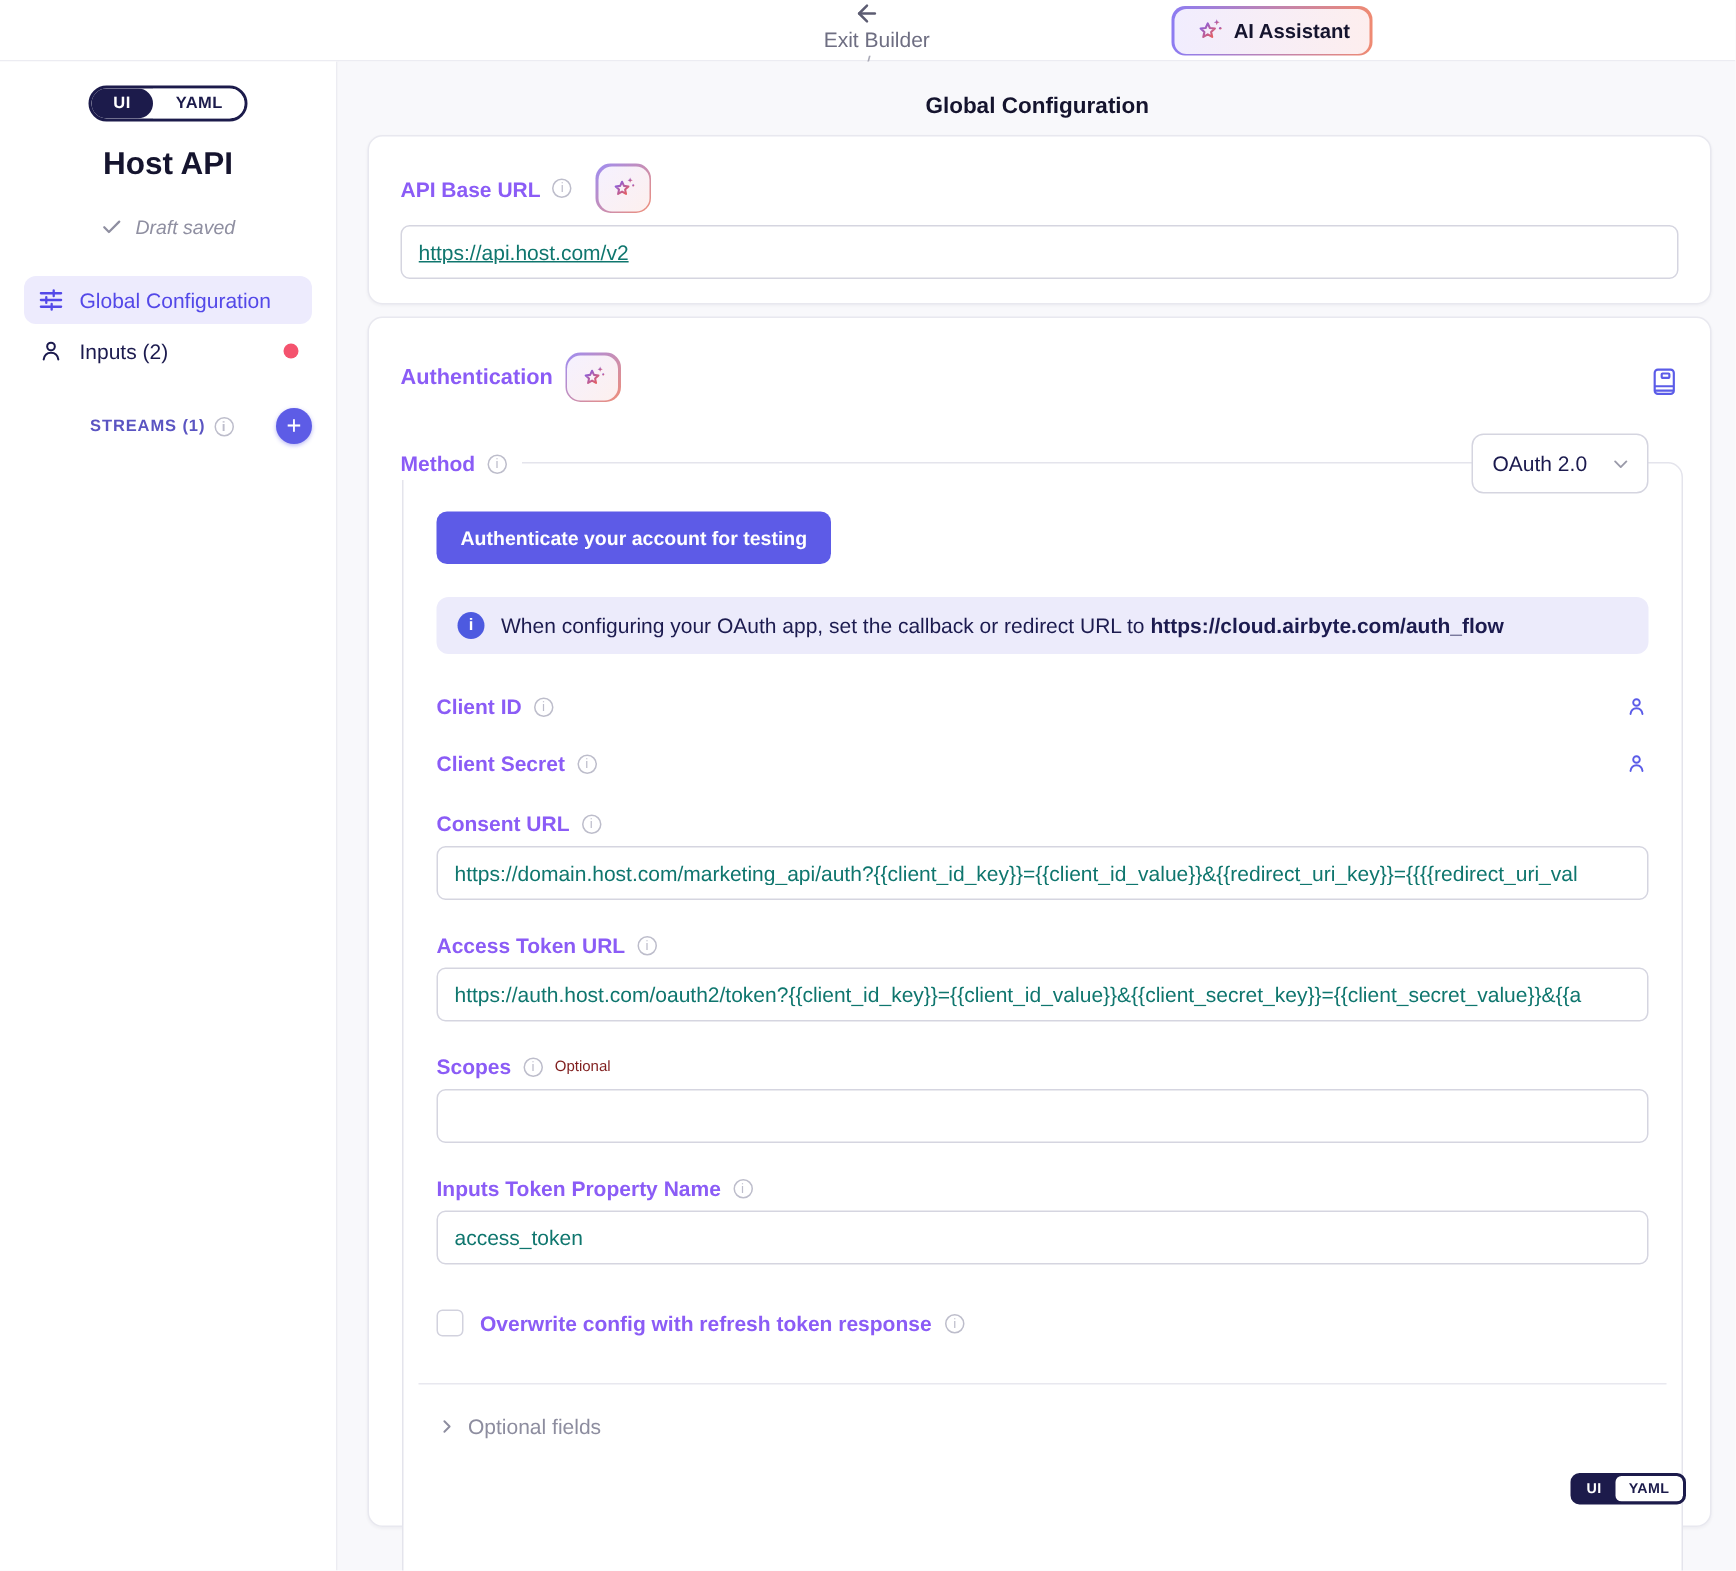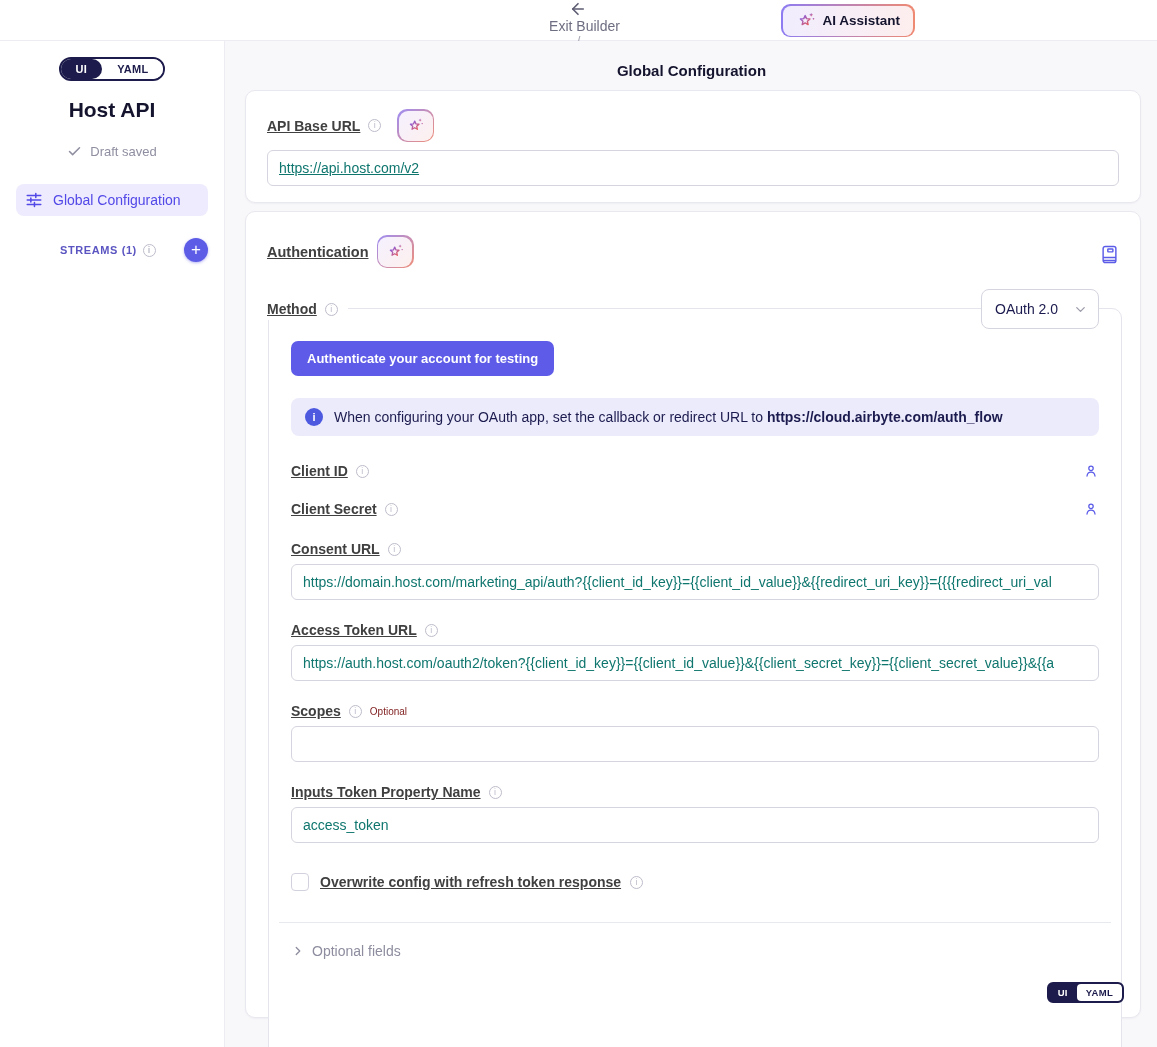--- a/index.html
+++ b/index.html
@@ -25,42 +25,42 @@
 
   
   .sidebar { position:absolute; left:0; top:41px; width:225px; height:1006px; background:#fff;
     border-right:1px solid #ececf2; padding-top:16px; }
   .toggle { display:inline-flex; border:2px solid #1c1b4b; border-radius:15px; overflow:hidden; background:#fff; cursor:pointer; }
   .toggle .seg { font-size:11px; font-weight:700; padding:4px 15px; letter-spacing:.3px; }
   .toggle .seg.on { background:#1c1b4b; color:#fff; border-radius:0 12px 12px 0px; }
   .toggle .seg.off { color:#1c1b4b; background:#fff; }
   .toggle-row { display:flex; justify-content:center; }
   .sb-title { text-align:center; font-size:21px; font-weight:700; margin-top:17px; color:#15142e; }
-  .draft-row { display:flex; justify-content:center; align-items:center; gap:8px; margin-top:22px; color:#8f8fa1; font-size:13px; }
+  .draft-row { display:flex; justify-content:center; align-items:center; gap:8px; margin-top:22px; color:#8f8fa1; font-size:13px;font-style:italic; }
   .sb-nav { margin-top:25px; }
   .sb-item { display:flex; align-items:center; gap:10px; height:32px; margin:2px 16px; padding:0 9px; border-radius:8px; font-size:14px; color:#1b1a4e; cursor:pointer; }
   .sb-item.selected { background:#edebfd; color:#5348e8; font-weight:500; }
   .dot { width:10px; height:10px; border-radius:50%; margin-left:auto; }
   .dot.red { background:#f4536e; }
   .dot.yellow { background:#f2c319; }
   .streams-row { display:flex; align-items:center; margin:22px 16px 0 16px; }
   .streams-label { font-size:11px; font-weight:700; letter-spacing:.6px; color:#5b55c2; display:flex; align-items:center; gap:6px;margin-left:44px; }
   .plus-btn { margin-left:auto; width:24px; height:24px; border-radius:50%; background:#5d5ce6; color:#fff;
     display:flex; align-items:center; justify-content:center; font-size:17px; font-weight:400; cursor:pointer; box-shadow:0 1px 3px rgba(93,92,230,.45); }
   .stream-item { display:flex; align-items:center; height:32px; margin:8px 16px 0 16px; padding:0 9px 0 0; font-size:14px; color:#1b1a4e; cursor:pointer; }
 
   
   .main { position:absolute; left:226px; top:41px; width:931px; height:1006px; background:#f8f8fb; }
   .main-heading { text-align:center; margin-top:21px; font-size:15px; font-weight:700; color:#15142e; }
   .card { position:absolute; left:19px; width:896px; background:#fff; border:1px solid #e8e8ef; border-radius:10px; box-shadow:0 1px 2px rgba(20,20,60,.04); }
   .card1 { top:49px; height:113px; padding:18px 21px; }
   .card2 { top:170px; height:807px; }
 
   .label-row { display:flex; align-items:center; gap:8px; }
-  .field-label { font-size:14px; font-weight:600; color:#404040;text-decoration:underline; }
+  .field-label { font-size:14px; font-weight:600; color:#8b5cf6; }
   .info-i { width:13px; height:13px; border:1px solid #bdbdcb; border-radius:50%; color:#bdbdcb;
     font-size:9px; line-height:11px; text-align:center; display:inline-block; font-style:normal; flex:0 0 auto; }
   .optional-tag { font-size:10px; color:#7f1d1d; }
 
   .ai-mini-wrap { border-radius:10px; padding:1.5px; background:linear-gradient(135deg,#9d8df4,#f08f78); cursor:pointer; margin-left:8px; }
   .ai-mini { width:34px; height:30px; border-radius:9px; background:linear-gradient(135deg,#f5f1ff,#fdf0ee); display:flex; align-items:center; justify-content:center; }
 
   .text-input { width:100%; height:36px; border:1px solid #d5d5e0; border-radius:6px; background:#fff;
     padding:0 11px; font-size:14px; color:#0f766e; font-family:"Liberation Sans","DejaVu Sans",sans-serif; white-space:nowrap; overflow:hidden; }
   .underline-input { text-decoration:underline; }
@@ -156,20 +156,30 @@
   <div class="sb-nav">
     <div class="sb-item selected">
       <span>
         <svg width="18" height="18" viewBox="0 0 20 20" fill="none" stroke="#5348e8" stroke-width="1.7" stroke-linecap="round">
             <path d="M2.5 5h15M2.5 10h15M2.5 15h15"></path>
             <path d="M12 2.8v4.4M6.5 7.8v4.4M10.5 12.8v4.4"></path>
           </svg>
       </span>
       <span>Global Configuration</span>
     </div>
+    <div class="sb-item">
+      <span>
+        <svg width="18" height="18" viewBox="0 0 24 24" fill="none" stroke="#1b1a4e" stroke-width="1.8" stroke-linecap="round">
+            <circle cx="12" cy="8" r="3.4"></circle>
+            <path d="M5.5 19.5c.6-4 3.2-6 6.5-6s5.9 2 6.5 6"></path>
+          </svg>
+      </span>
+      <span>Inputs (2)</span>
+      <span class="dot red"></span>
+    </div>
   </div>
   <div class="streams-row">
     <span class="streams-label">
       <span>STREAMS (1)</span>
       <i class="info-i">i</i>
     </span>
     <span class="plus-btn">+</span>
   </div>
 </div>
 

